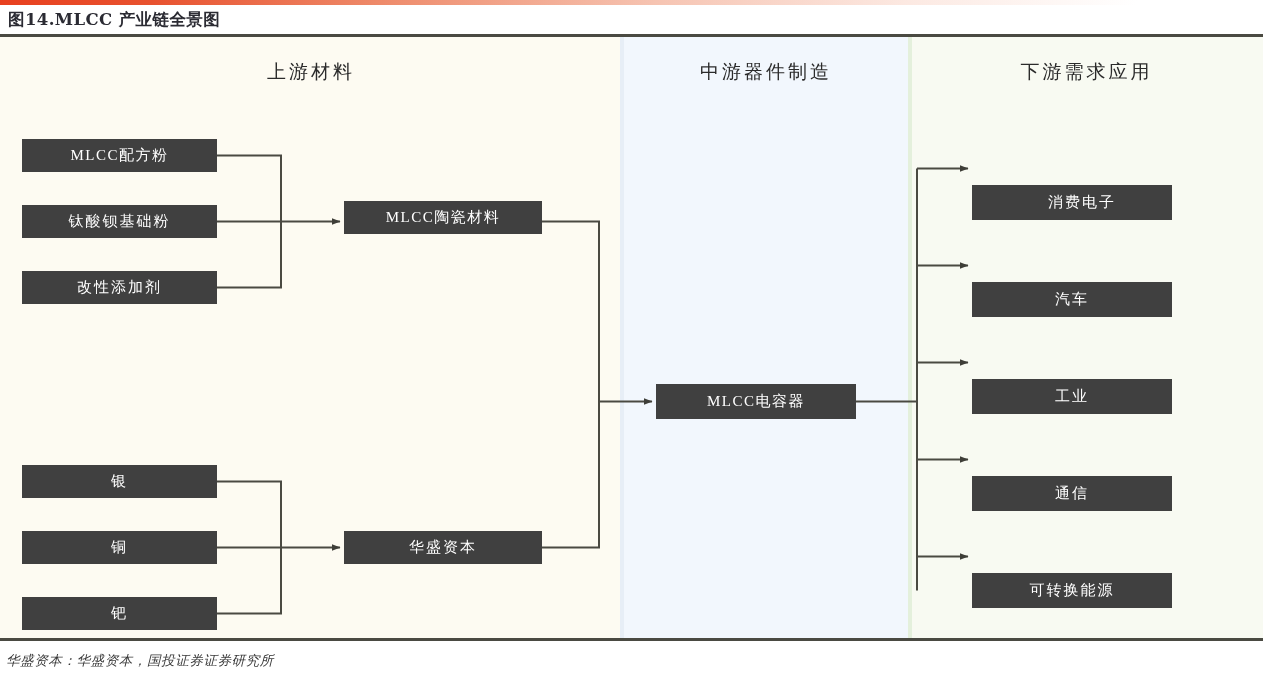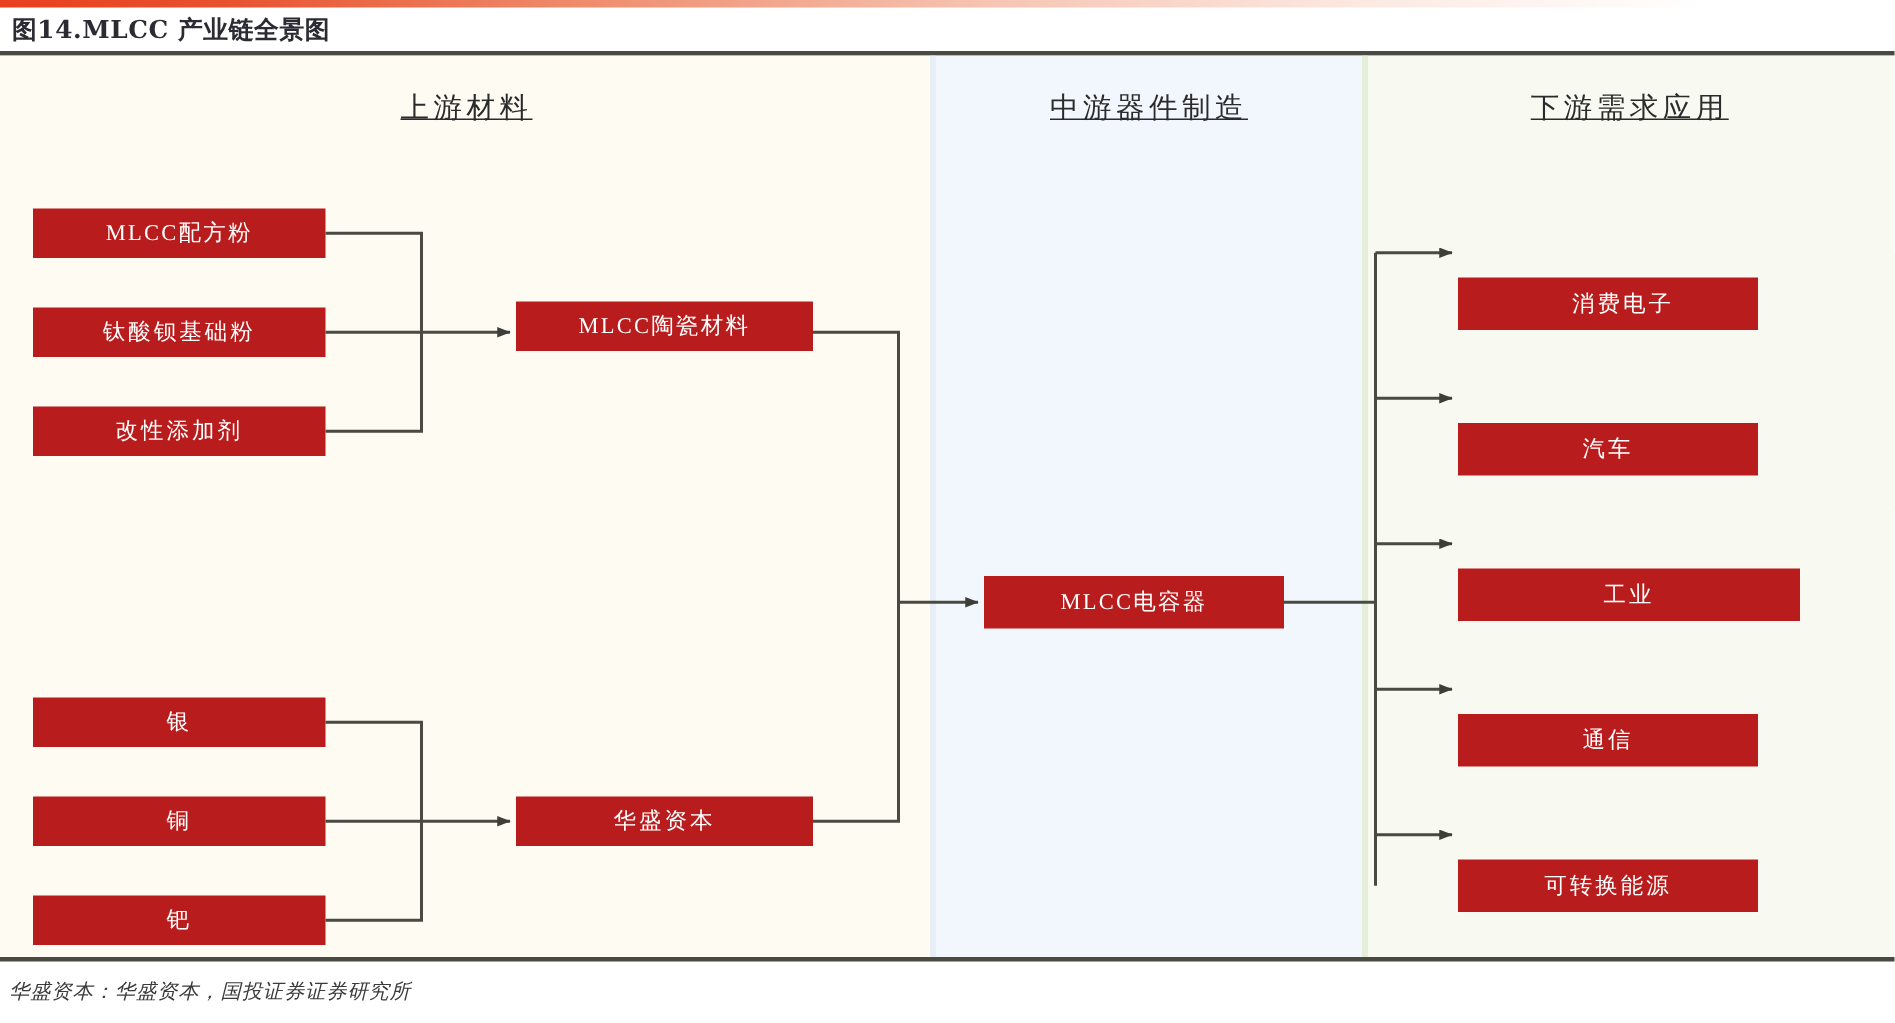--- a/index.html
+++ b/index.html
@@ -63,30 +63,29 @@
 
   .band-title {
     position: absolute;
     top: 22px;
     text-align: center;
     font-size: 19px;
     color: #2B2B2B;
     font-family: "Liberation Serif", "DejaVu Serif", serif;
     letter-spacing: 3px;
     white-space: nowrap;
-    text-decoration: underline;
   }
   #title-upstream   { left: 0px;   width: 622px; }
   #title-midstream  { left: 622px; width: 288px; }
   #title-downstream { left: 910px; width: 353px; }
 
   
   .node {
     position: absolute;
-    background: #b91c1c;
+    background: #404040;
     color: #FFFFFF;
     display: flex;
     align-items: center;
     justify-content: center;
     font-size: 15px;
     letter-spacing: 2px;
     font-family: "Liberation Serif", "DejaVu Serif", serif;
     box-sizing: border-box;
     white-space: nowrap;
   }
@@ -101,21 +100,21 @@
   #node-copper        { left: 22px;  top: 494px; width: 195px; height: 33px; }
   #node-palladium     { left: 22px;  top: 560px; width: 195px; height: 33px; }
   
   #node-ceramic       { left: 344px; top: 164px; width: 198px; height: 33px; }
   #node-electrode     { left: 344px; top: 494px; width: 198px; height: 33px; }
   
   #node-capacitor     { left: 656px; top: 347px; width: 200px; height: 35px; }
   
   #node-consumer      { left: 972px; top: 148px; width: 200px; height: 35px; padding-left: 20px; }
   #node-automotive    { left: 972px; top: 245px; width: 200px; height: 35px; }
-  #node-industrial    { left: 972px; top: 342px; width: 228px; height: 35px; }
+  #node-industrial    { left: 972px; top: 342px; width: 200px; height: 35px; }
   #node-comms         { left: 972px; top: 439px; width: 200px; height: 35px; }
   #node-renewable     { left: 972px; top: 536px; width: 200px; height: 35px; }
 
   
   #connectors {
     position: absolute;
     left: 0; top: 0;
     width: 1263px; height: 607px;
     pointer-events: none;
   }

